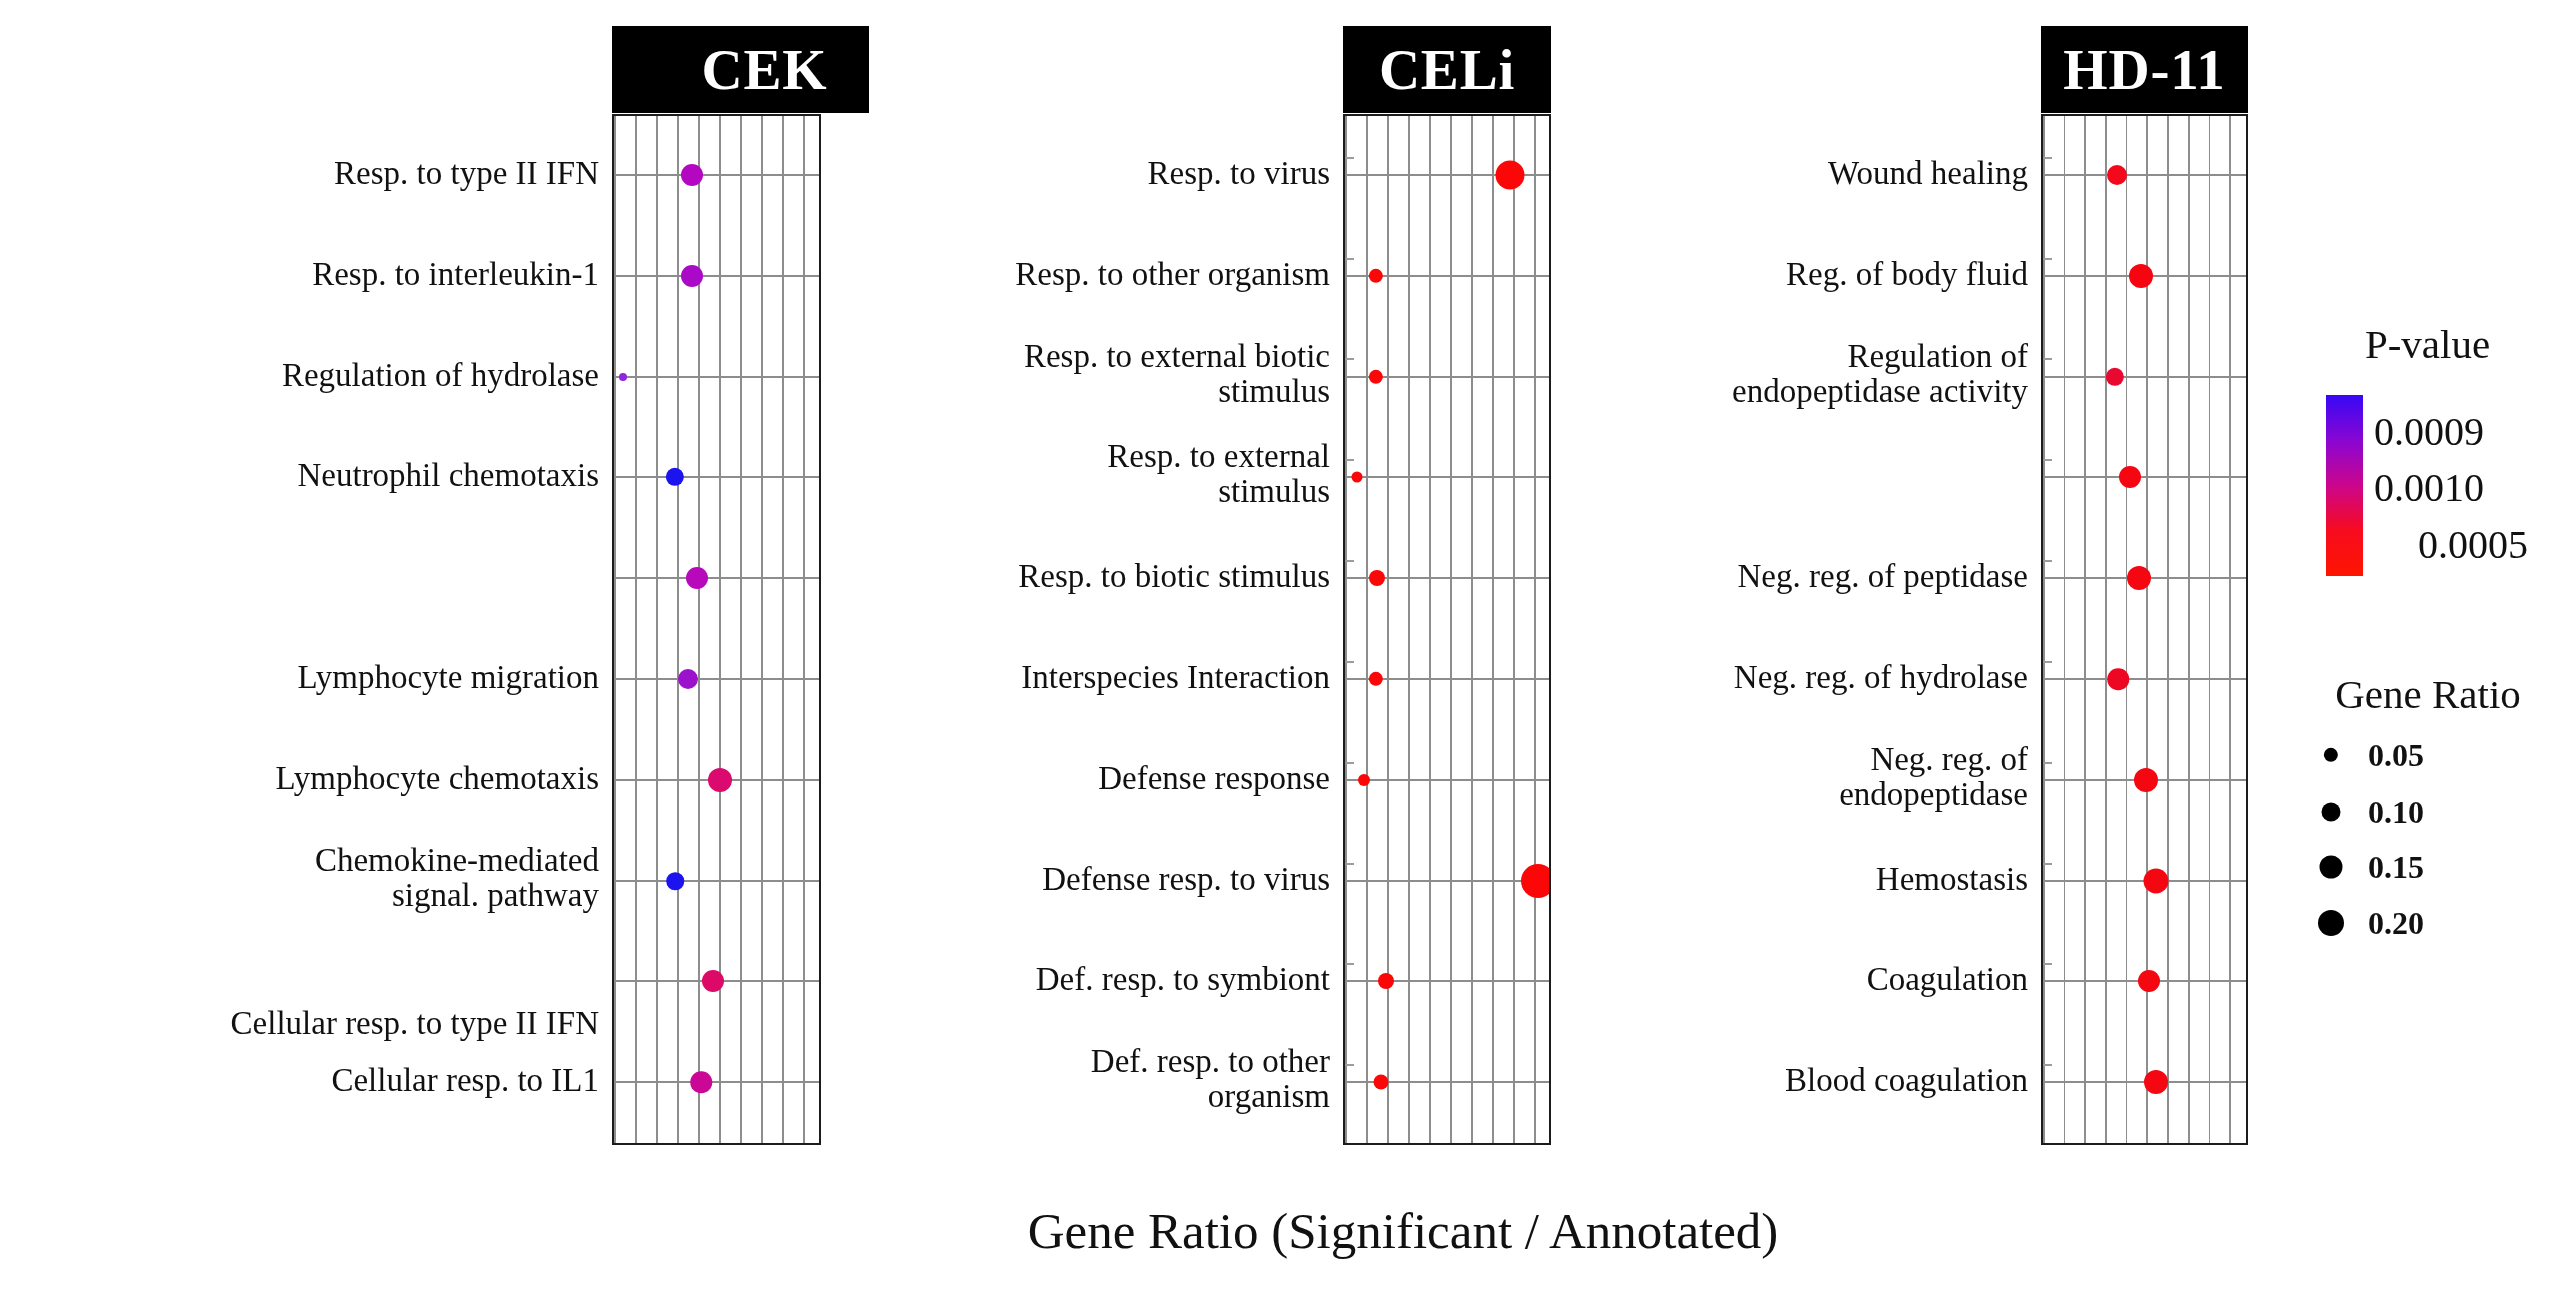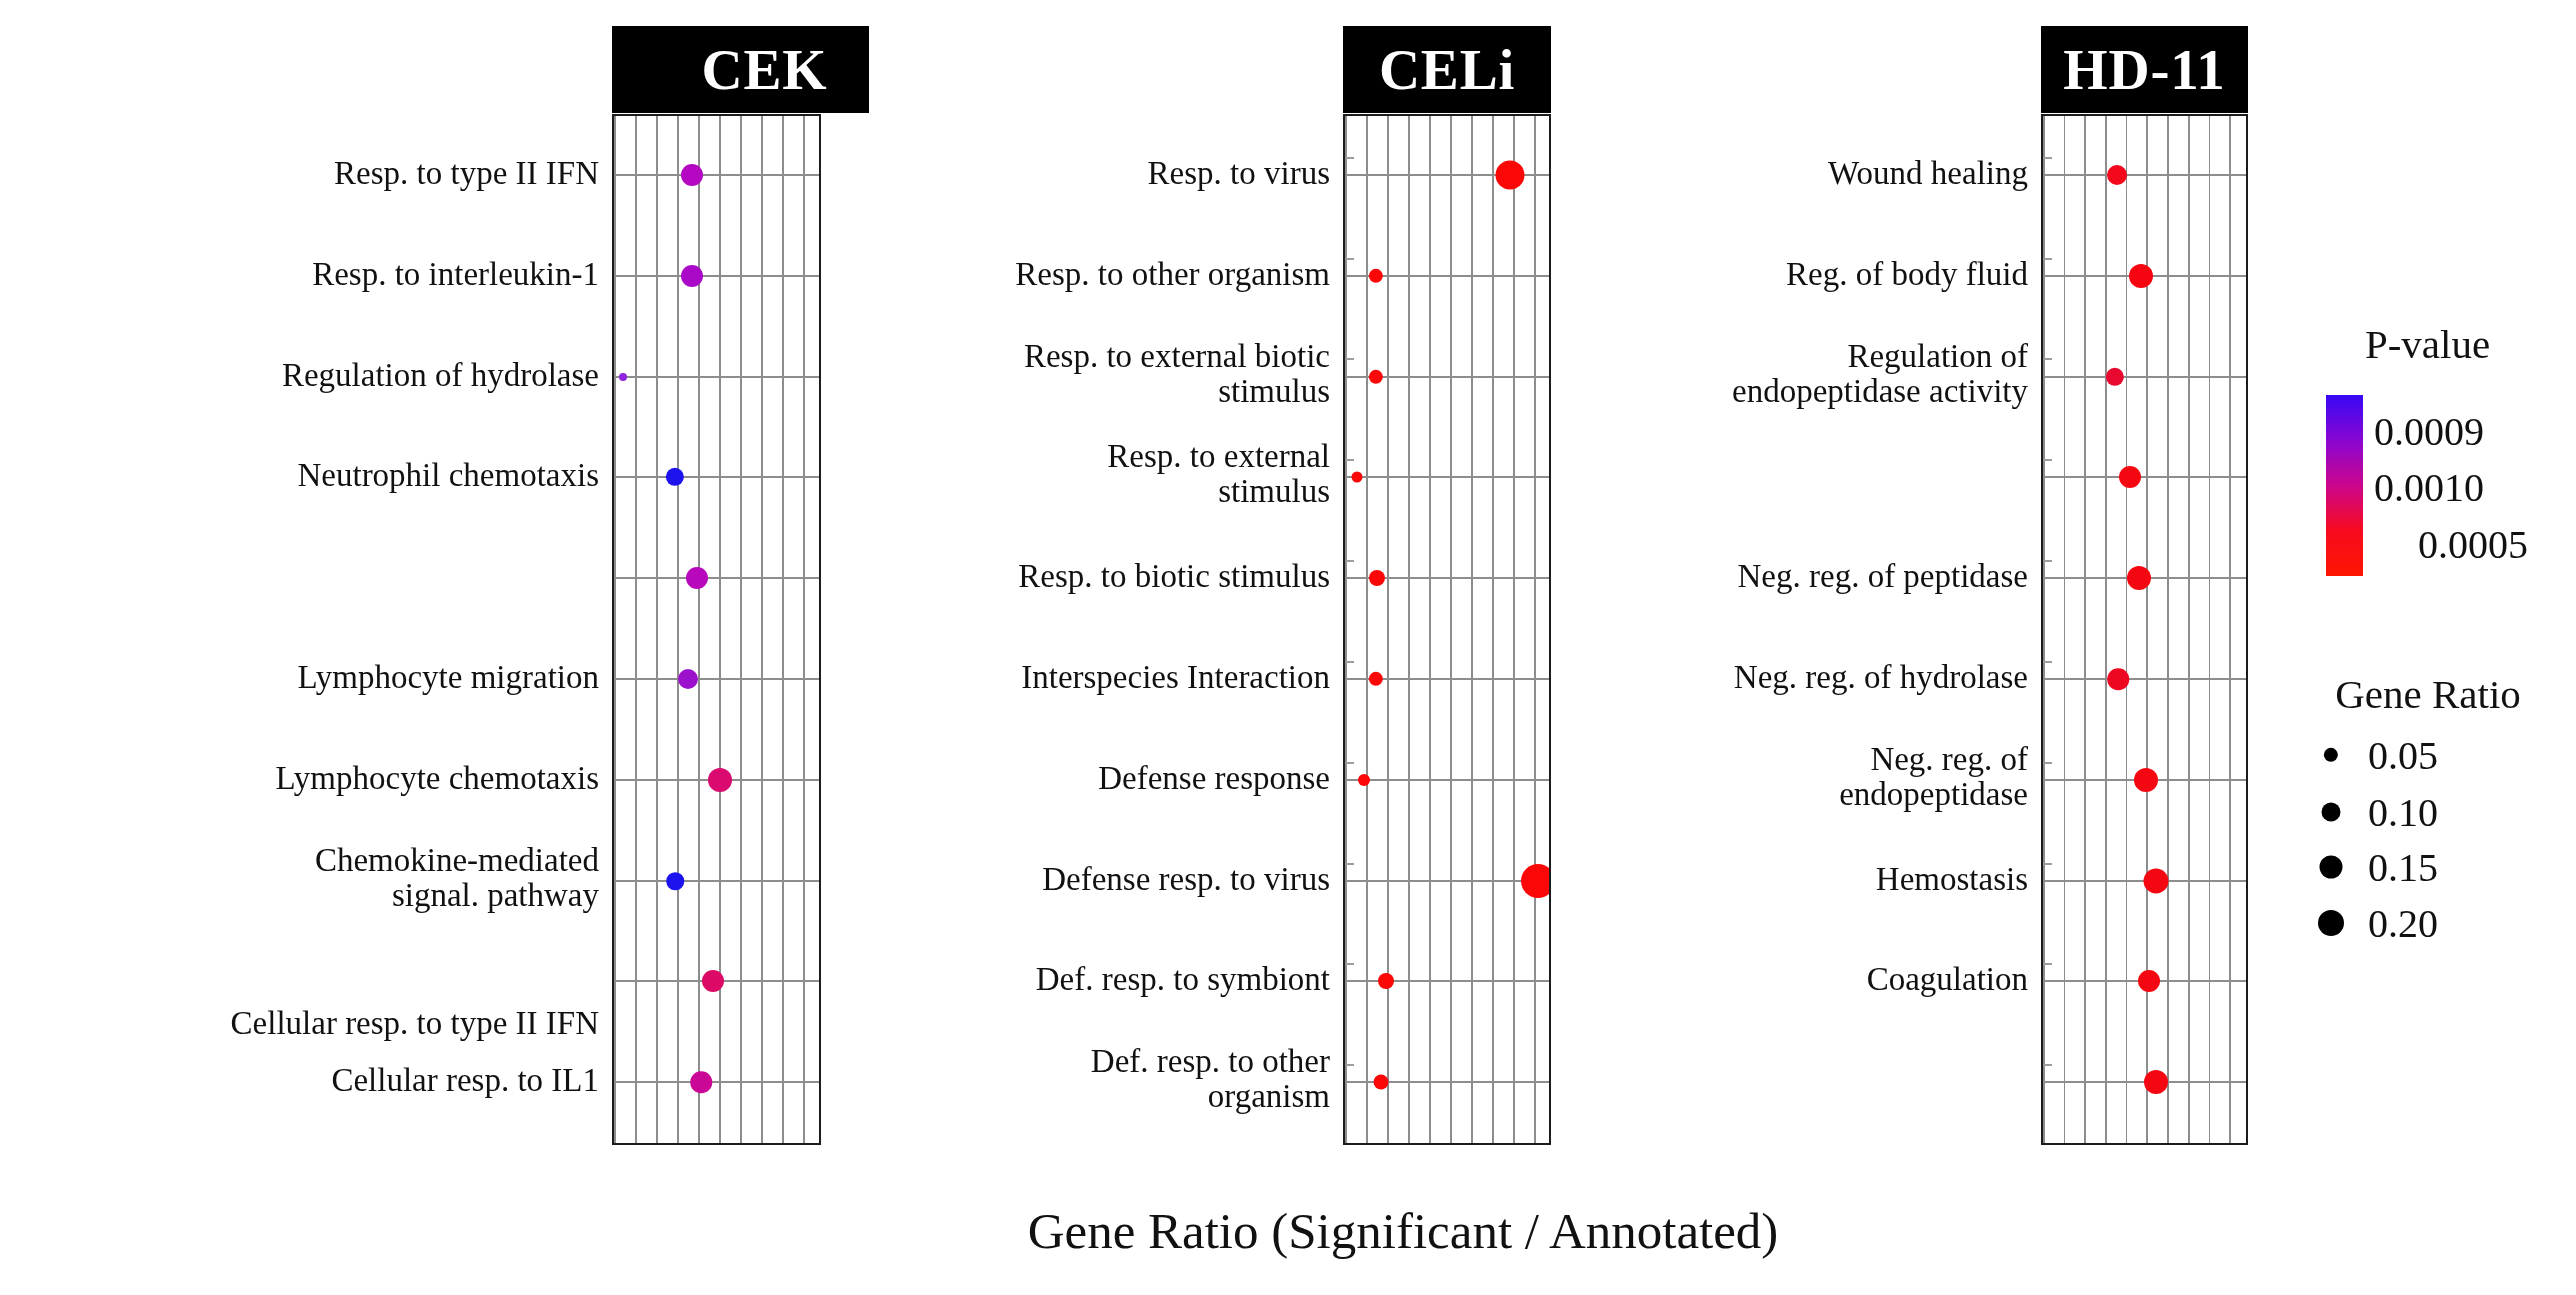--- a/index.html
+++ b/index.html
@@ -16,21 +16,21 @@
   .row-label{position:absolute;text-align:right;font-size:33px;line-height:1.07;
     white-space:pre-line;transform:translateY(-52%);}
   .xaxis-label{position:absolute;left:795px;width:1216px;top:1202px;text-align:center;
     font-size:51px;}
   .legend-title{position:absolute;font-size:41px;text-align:center;}
   .colorbar{position:absolute;left:2326px;top:395px;width:37px;height:181px;}
   .cb-label{position:absolute;left:2374px;width:191px;height:41px;line-height:41px;
     font-size:40px;text-align:left;}
   .gr-dot{position:absolute;background:#000;border-radius:50%;transform:translate(-50%,-50%);}
   .gr-label{position:absolute;left:2368px;width:191px;height:41px;line-height:41px;
-    font-size:40px;text-align:left;transform:translateY(-50%);}
+    font-size:32px;text-align:left;transform:translateY(-50%);font-weight:bold;}
 </style>
 </head>
 <body>
 
 <div id="stage">
 
   <div class="xaxis-label">Gene Ratio (Significant / Annotated)</div>
 
   <div class="legend-title" style="left:2312px;top:320px;width:231px;">P-value</div>
   <div class="colorbar" id="pvalue-colorbar" style="background: linear-gradient(rgb(55, 8, 245) 0%, rgb(137, 6, 210) 25%, rgb(204, 5, 140) 50%, rgb(247, 11, 30) 75%, rgb(254, 21, 0) 100%);"></div>
@@ -163,14 +163,15 @@
     <div class="row-label" style="left: 1516px; width: 512px; top: 174px;">Wound healing</div>
     <div class="row-label" style="left: 1516px; width: 512px; top: 275px;">Reg. of body fluid</div>
     <div class="row-label" style="left: 1516px; width: 512px; top: 376px;">Regulation of
 endopeptidase activity</div>
     <div class="row-label" style="left: 1516px; width: 512px; top: 577px;">Neg. reg. of peptidase</div>
     <div class="row-label" style="left: 1516px; width: 512px; top: 678px;">Neg. reg. of hydrolase</div>
     <div class="row-label" style="left: 1516px; width: 512px; top: 779px;">Neg. reg. of
 endopeptidase</div>
     <div class="row-label" style="left: 1516px; width: 512px; top: 880px;">Hemostasis</div>
     <div class="row-label" style="left: 1516px; width: 512px; top: 980px;">Coagulation</div>
+    <div class="row-label" style="left: 1516px; width: 512px; top: 1081px;">Blood coagulation</div>
   </div>
 
 
 </body></html>

